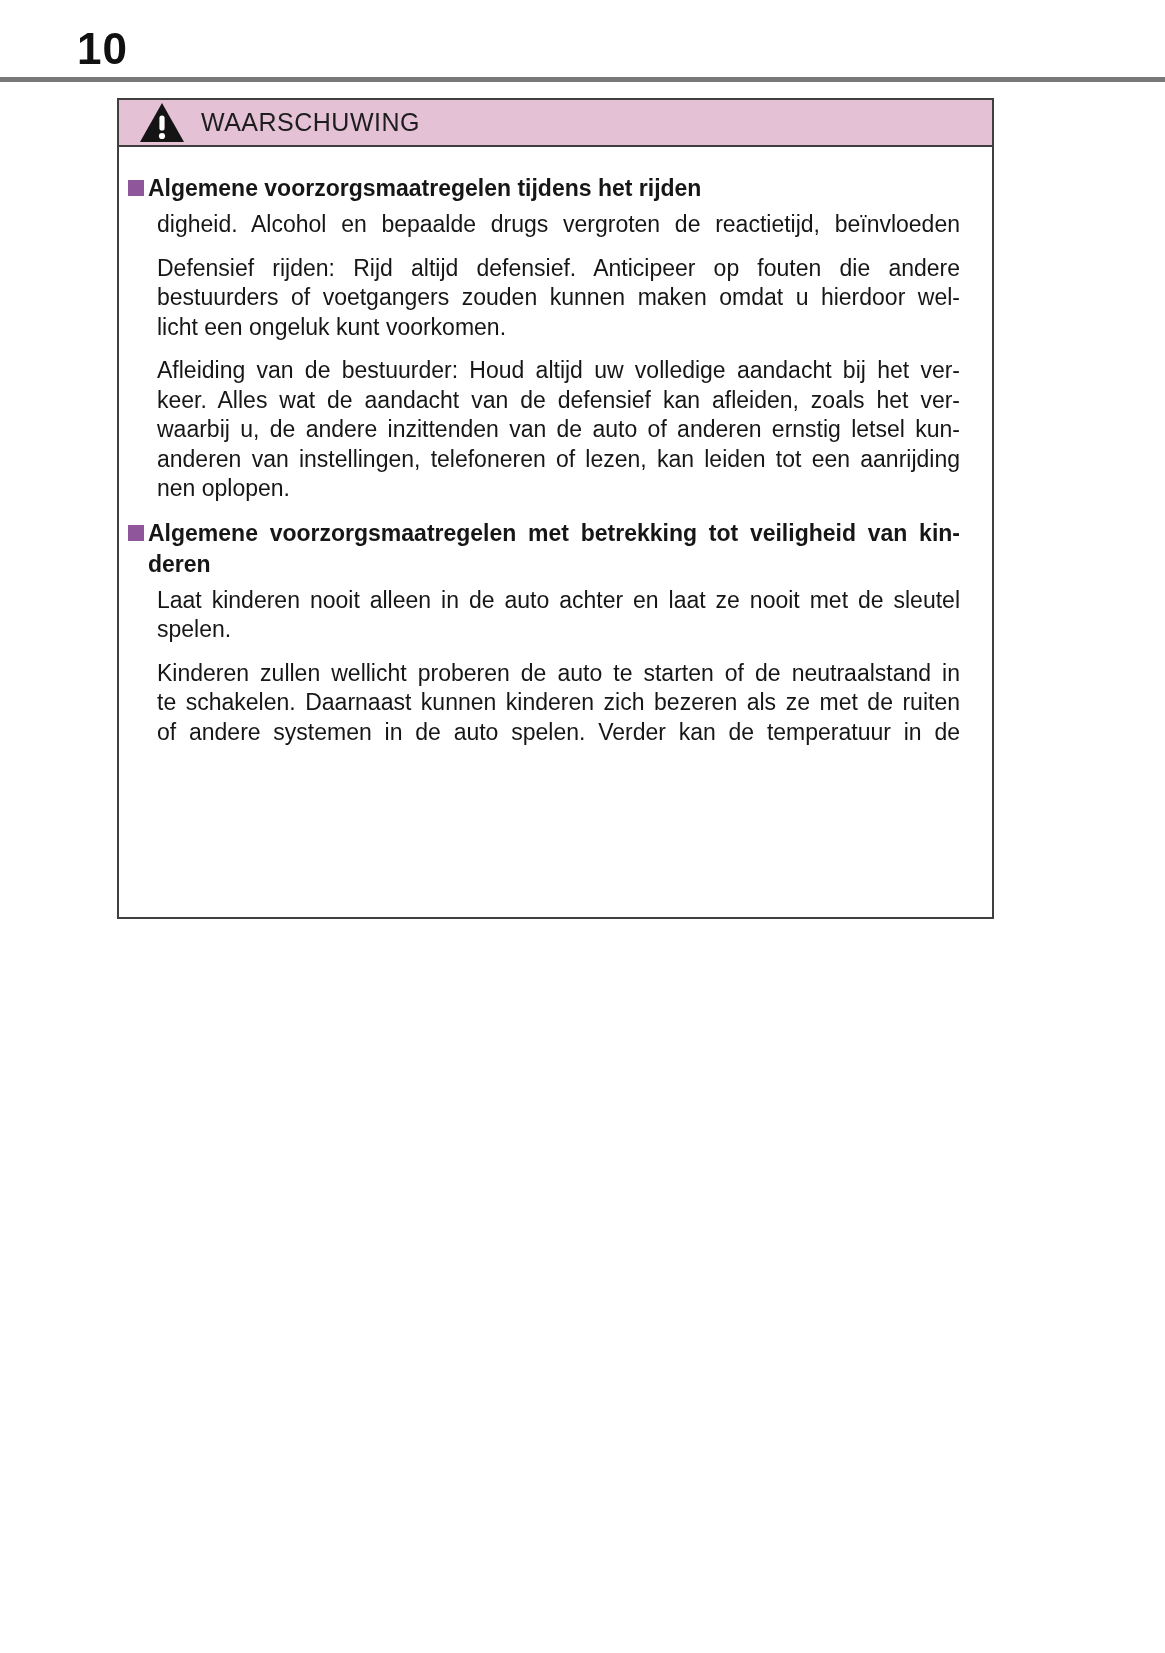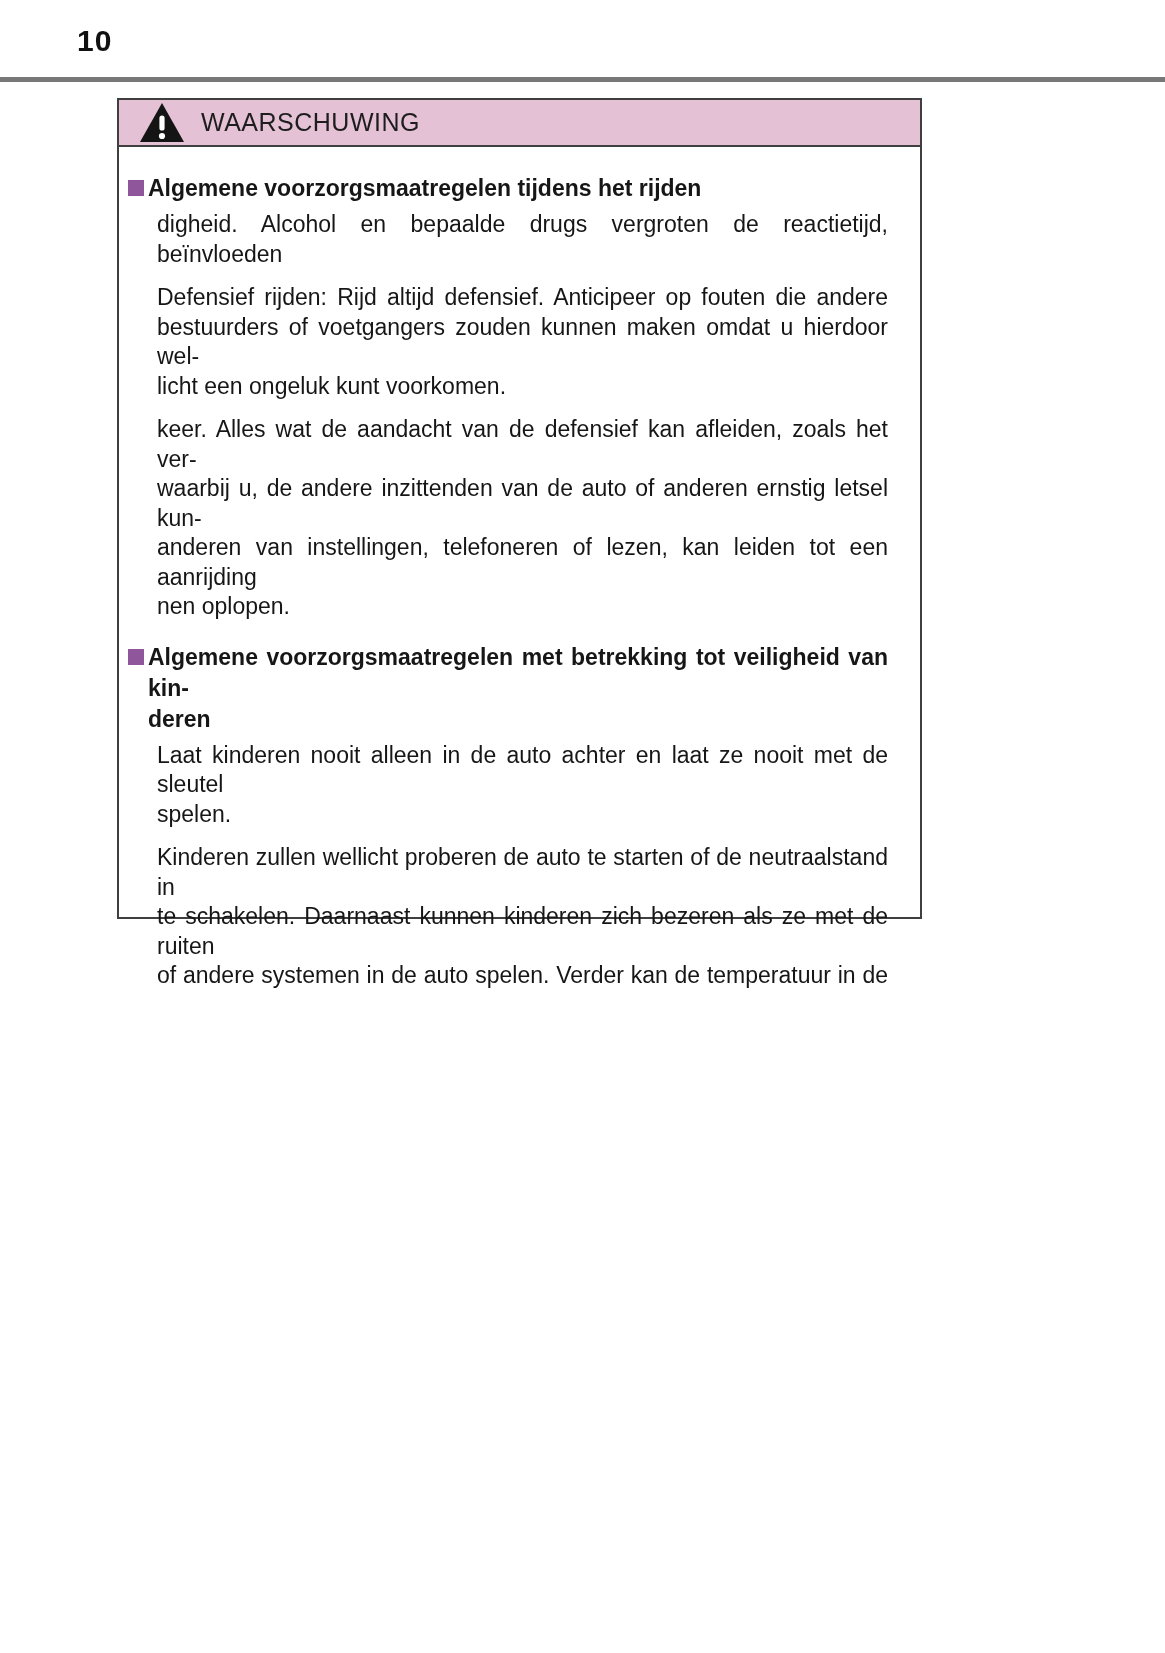--- a/index.html
+++ b/index.html
@@ -8,38 +8,38 @@
     position: relative;
     background: #ffffff;
     font-family: "Liberation Sans", sans-serif;
     color: #161616;
     overflow: hidden;
   }
   .page-number {
     position: absolute;
     left: 77px;
     top: 24px;
-    font-size: 30px;
+    font-size: 44px;
     font-weight: bold;
     letter-spacing: 1px;
     color: #111111;
   }
   .top-rule {
     position: absolute;
     left: 0;
     top: 77px;
     width: 1165px;
     height: 5px;
     background: #787878;
   }
   .warning-box {
     position: absolute;
     left: 117px;
     top: 98px;
-    width: 805px;
+    width: 877px;
     height: 821px;
     border: 2px solid #3f3f3f;
     background: #ffffff;
   }
   .warning-header {
     height: 47px;
     background: #e4c1d5;
     border-bottom: 2px solid #3f3f3f;
     display: flex;
     align-items: center;
@@ -50,21 +50,21 @@
     font-size: 25px;
     letter-spacing: 0.5px;
     color: #1d1d1d;
   }
   .warning-content {
     padding: 26px 32px 0 9px;
     font-size: 23px;
   }
   .heading {
     display: flex;
-    margin-top: 20px;
+    margin-top: 14px;
     font-weight: bold;
     line-height: 31px;
   }
   .heading:first-child { margin-top: 0; }
   .bullet {
     flex: 0 0 auto;
     width: 16px;
     height: 16px;
     background: #90569b;
     margin-top: 7px;
@@ -105,20 +105,21 @@
       </div>
       <div class="para">
         <div class="jline">digheid. Alcohol en bepaalde drugs vergroten de reactietijd, beïnvloeden</div>
       </div>
       <div class="para">
         <div class="jline">Defensief rijden: Rijd altijd defensief. Anticipeer op fouten die andere</div>
         <div class="jline">bestuurders of voetgangers zouden kunnen maken omdat u hierdoor wel-</div>
         <div class="lline">licht een ongeluk kunt voorkomen.</div>
       </div>
       <div class="para">
+        <div class="jline">Afleiding van de bestuurder: Houd altijd uw volledige aandacht bij het ver-</div>
         <div class="jline">keer. Alles wat de aandacht van de defensief kan afleiden, zoals het ver-</div>
         <div class="jline">waarbij u, de andere inzittenden van de auto of anderen ernstig letsel kun-</div>
         <div class="jline">anderen van instellingen, telefoneren of lezen, kan leiden tot een aanrijding</div>
         <div class="lline">nen oplopen.</div>
       </div>
       <div class="heading">
         <div class="bullet" style="background: rgb(144, 86, 155);"></div>
         <div class="heading-lines">
           <div class="jline">Algemene voorzorgsmaatregelen met betrekking tot veiligheid van kin-</div>
           <div class="lline">deren</div>

